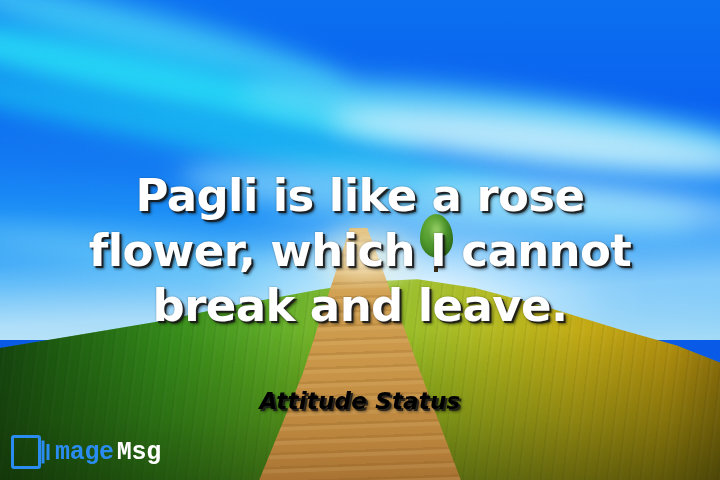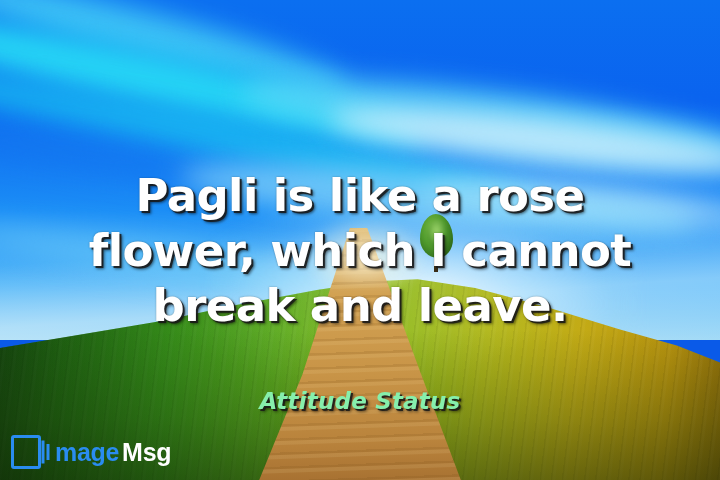--- a/index.html
+++ b/index.html
@@ -221,21 +221,21 @@
        2px 2px 0 rgba(25,25,25,0.85),
        3px 3px 3px rgba(0,0,0,0.55),
        0 0 2px rgba(0,0,0,0.35);
     white-space: pre-line;
   }
   .attribution {
     position: absolute;
     left: 0; top: 388px;
     width: 720px;
     text-align: center;
-    color: #86efac;
+    color: #000000;
     font-family: "DejaVu Sans", "Liberation Sans", sans-serif;
     font-weight: bold;
     font-style: italic;
     font-size: 23px;
     letter-spacing: 0.2px;
     text-shadow:
        2px 2px 0 rgba(25,25,25,0.85),
        3px 3px 3px rgba(0,0,0,0.5);
   }
 
@@ -246,21 +246,21 @@
     display: flex;
     align-items: center;
     height: 40px;
   }
   .wm-icon {
     display: block;
     width: 44px;
     height: 38px;
   }
   .wm-text {
-    font-family: Liberation Sans, sans-serif;
+    font-family: Liberation Mono, monospace;
     font-size: 25px;
     font-weight: bold;
     line-height: 1;
     margin-left: 1px;
     letter-spacing: -0.3px;
   }
   .wm-blue { color: #2a8cf0; }
   .wm-white { color: #ffffff; margin-left: 3px; }
 </style>
 </head>

